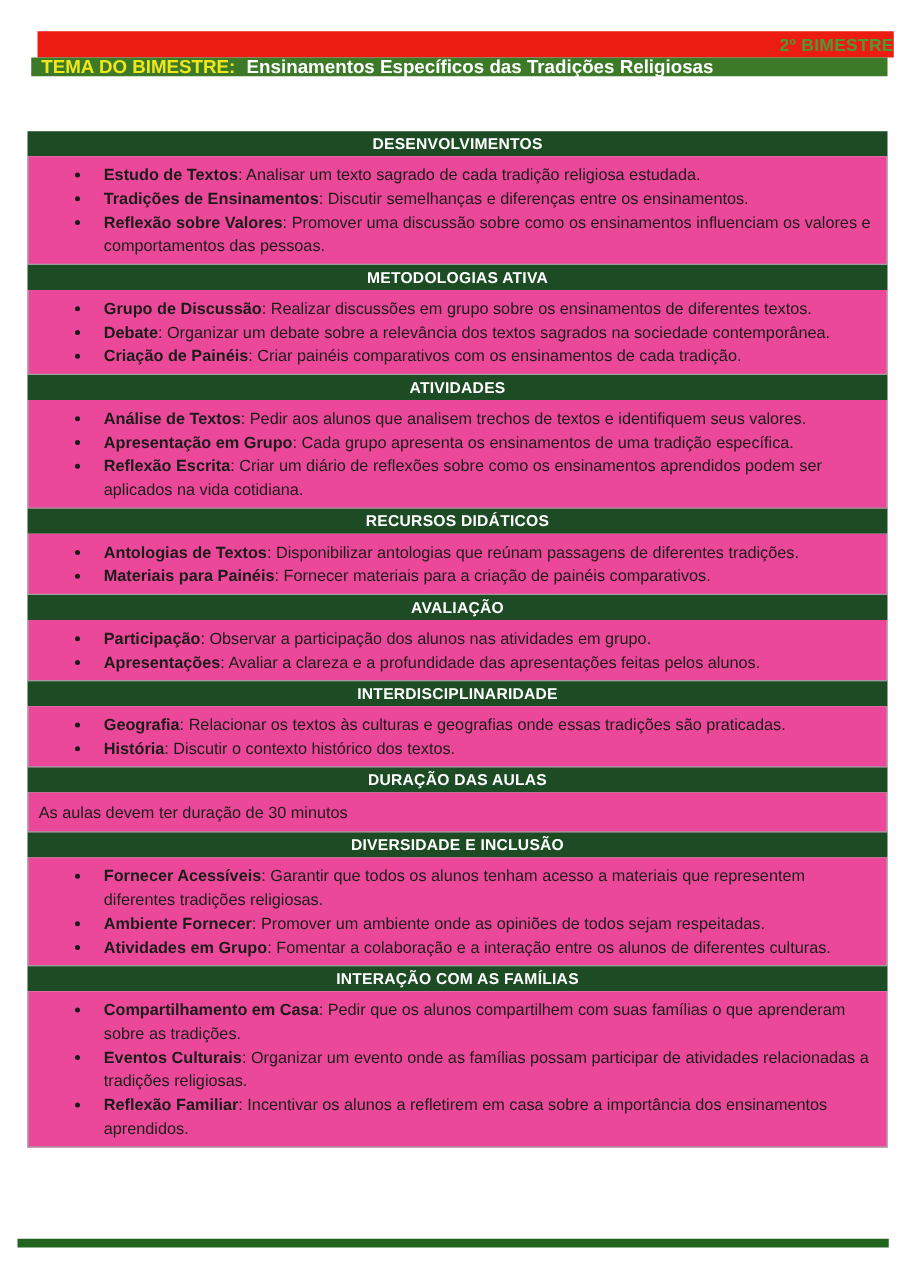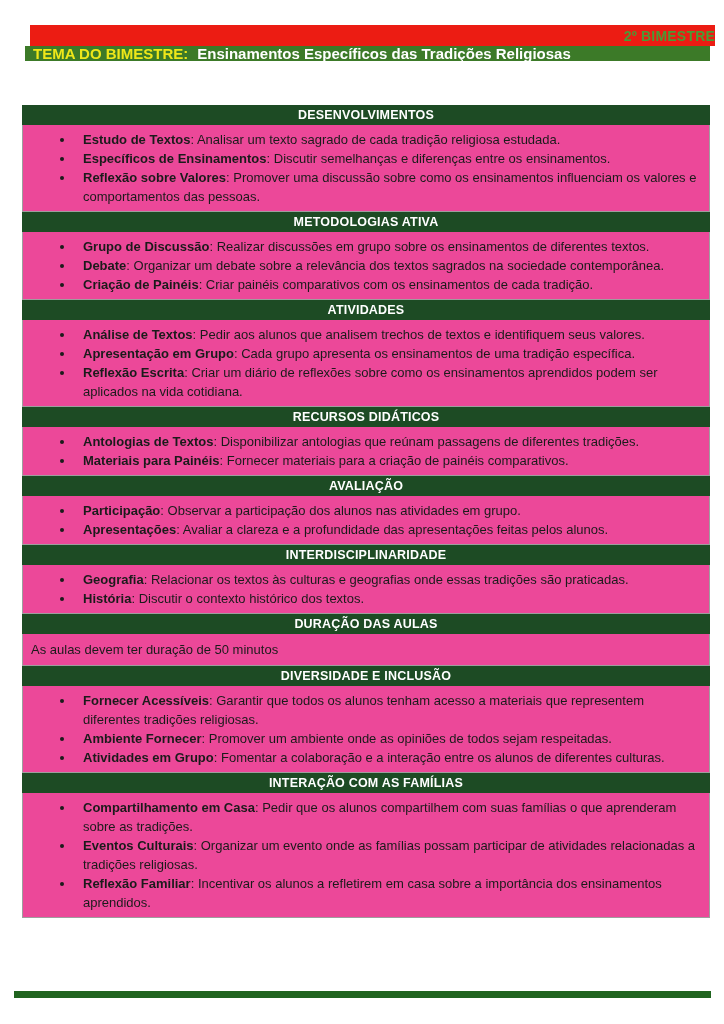--- a/index.html
+++ b/index.html
@@ -77,21 +77,21 @@
 </div>
 
 <div class="sections">
   <section>
     <div class="section-header">
       <span class="section-title">DESENVOLVIMENTOS</span>
     </div>
     <div class="section-content">
         <ul>
           <li><b>Estudo de Textos</b>: Analisar um texto sagrado de cada tradição religiosa estudada.</li>
-          <li><b>Específicos de Ensinamentos</b>: Discutir semelhanças e diferenças entre os ensinamentos.</li>
+          <li><b>Tradições de Ensinamentos</b>: Discutir semelhanças e diferenças entre os ensinamentos.</li>
           <li><b>Reflexão sobre Valores</b>: Promover uma discussão sobre como os ensinamentos influenciam os valores e comportamentos das pessoas.</li>
         </ul>
       </div>
   </section>
 
   <section>
     <div class="section-header">
       <span class="section-title">METODOLOGIAS ATIVA</span>
     </div>
     <div class="section-content">
@@ -150,21 +150,21 @@
           <li><b>História</b>: Discutir o contexto histórico dos textos.</li>
         </ul>
       </div>
   </section>
 
   <section>
     <div class="section-header">
       <span class="section-title">DURAÇÃO DAS AULAS</span>
     </div>
     <div class="section-content">
-        <p>As aulas devem ter duração de 50 minutos</p>
+        <p>As aulas devem ter duração de 30 minutos</p>
       </div>
   </section>
 
   <section>
     <div class="section-header">
       <span class="section-title">DIVERSIDADE E INCLUSÃO</span>
     </div>
     <div class="section-content">
         <ul>
           <li><b>Fornecer Acessíveis</b>: Garantir que todos os alunos tenham acesso a materiais que representem diferentes tradições religiosas.</li>

